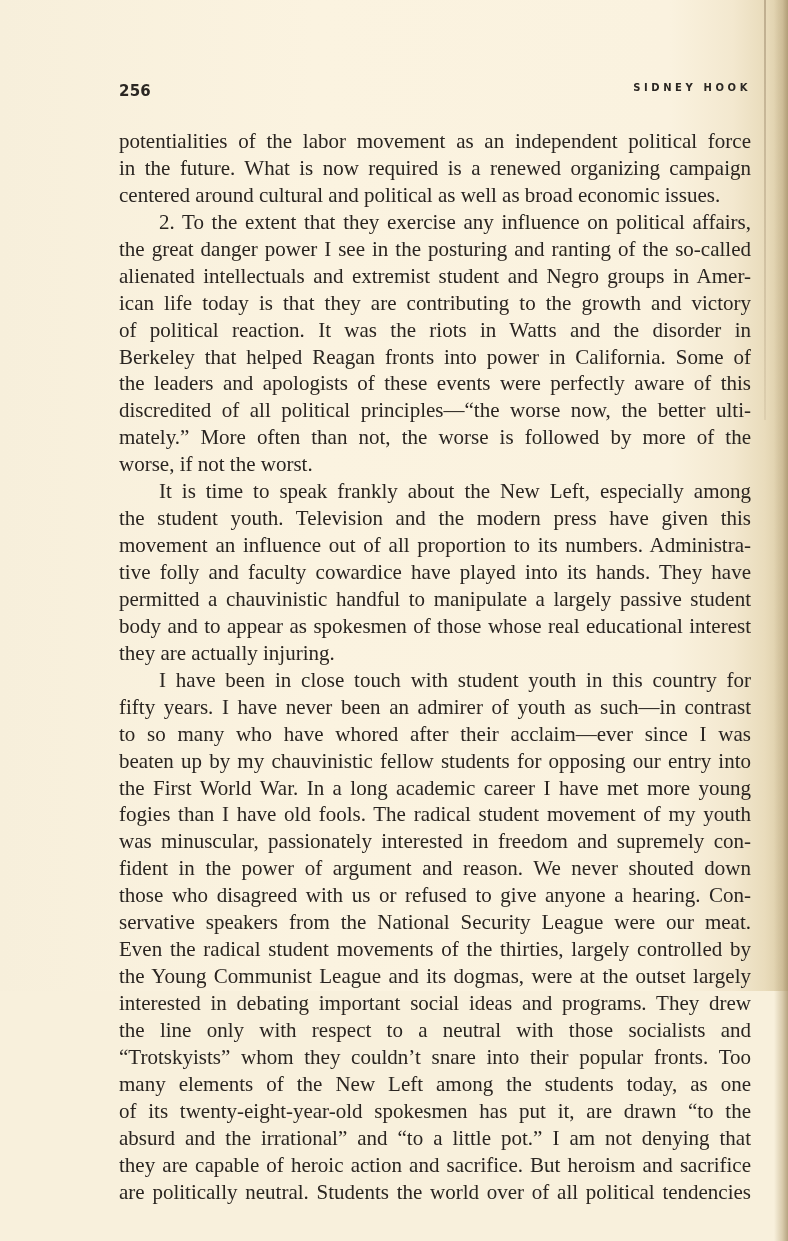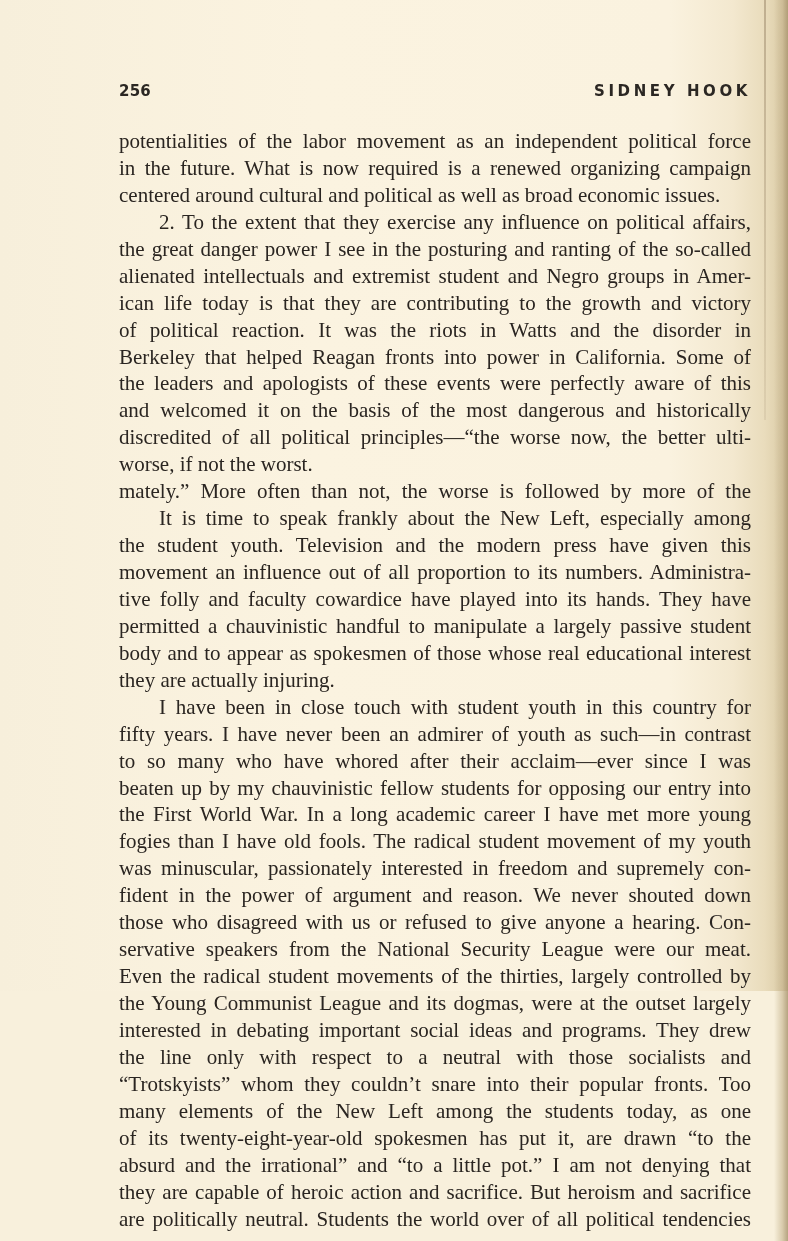--- a/index.html
+++ b/index.html
@@ -25,21 +25,21 @@
   .running-head {
     position: absolute; left: 119px; top: 82px; width: 632px; height: 24px;
   }
   .page-number {
     position: absolute; left: 0; top: 0;
     font-family: "DejaVu Sans", sans-serif; font-weight: bold; font-size: 15px;
     color: #2b2723; letter-spacing: 0.2px;
   }
   .author {
     position: absolute; right: 0; top: 0;
-    font-family: "DejaVu Sans", sans-serif; font-weight: bold; font-size: 15px;
+    font-family: "DejaVu Sans", sans-serif; font-weight: bold; font-size: 10px;
     letter-spacing: 3.6px; color: #2b2723;
   }
   .body-text {
     position: absolute; left: 119px; top: 128px; width: 632px;
     font-size: 21px; line-height: 26.95px; color: #2a2521;
   }
   .line {
     display: block; white-space: nowrap;
     text-align: justify; text-align-last: justify;
     height: 26.95px; overflow: visible;
@@ -63,24 +63,23 @@
       <span class="line">potentialities of the labor movement as an independent political force</span>
       <span class="line">in the future. What is now required is a renewed organizing campaign</span>
       <span class="line last">centered around cultural and political as well as broad economic issues.</span>
       <span class="line indent">2. To the extent that they exercise any influence on political affairs,</span>
       <span class="line">the great danger power I see in the posturing and ranting of the so-called</span>
       <span class="line">alienated intellectuals and extremist student and Negro groups in Amer-</span>
       <span class="line">ican life today is that they are contributing to the growth and victory</span>
       <span class="line">of political reaction. It was the riots in Watts and the disorder in</span>
       <span class="line">Berkeley that helped Reagan fronts into power in California. Some of</span>
       <span class="line">the leaders and apologists of these events were perfectly aware of this</span>
-      <span class="line">and welcomed it on the basis of the most dangerous and historically</span>
       <span class="line">discredited of all political principles—“the worse now, the better ulti-</span>
+      <span class="line">mately.” More often than not, the worse is followed by more of the</span>
       <span class="line last">worse, if not the worst.</span>
-      <span class="line">mately.” More often than not, the worse is followed by more of the</span>
       <span class="line indent">It is time to speak frankly about the New Left, especially among</span>
       <span class="line">the student youth. Television and the modern press have given this</span>
       <span class="line">movement an influence out of all proportion to its numbers. Administra-</span>
       <span class="line">tive folly and faculty cowardice have played into its hands. They have</span>
       <span class="line">permitted a chauvinistic handful to manipulate a largely passive student</span>
       <span class="line">body and to appear as spokesmen of those whose real educational interest</span>
       <span class="line last">they are actually injuring.</span>
       <span class="line indent">I have been in close touch with student youth in this country for</span>
       <span class="line">fifty years. I have never been an admirer of youth as such—in contrast</span>
       <span class="line">to so many who have whored after their acclaim—ever since I was</span>

